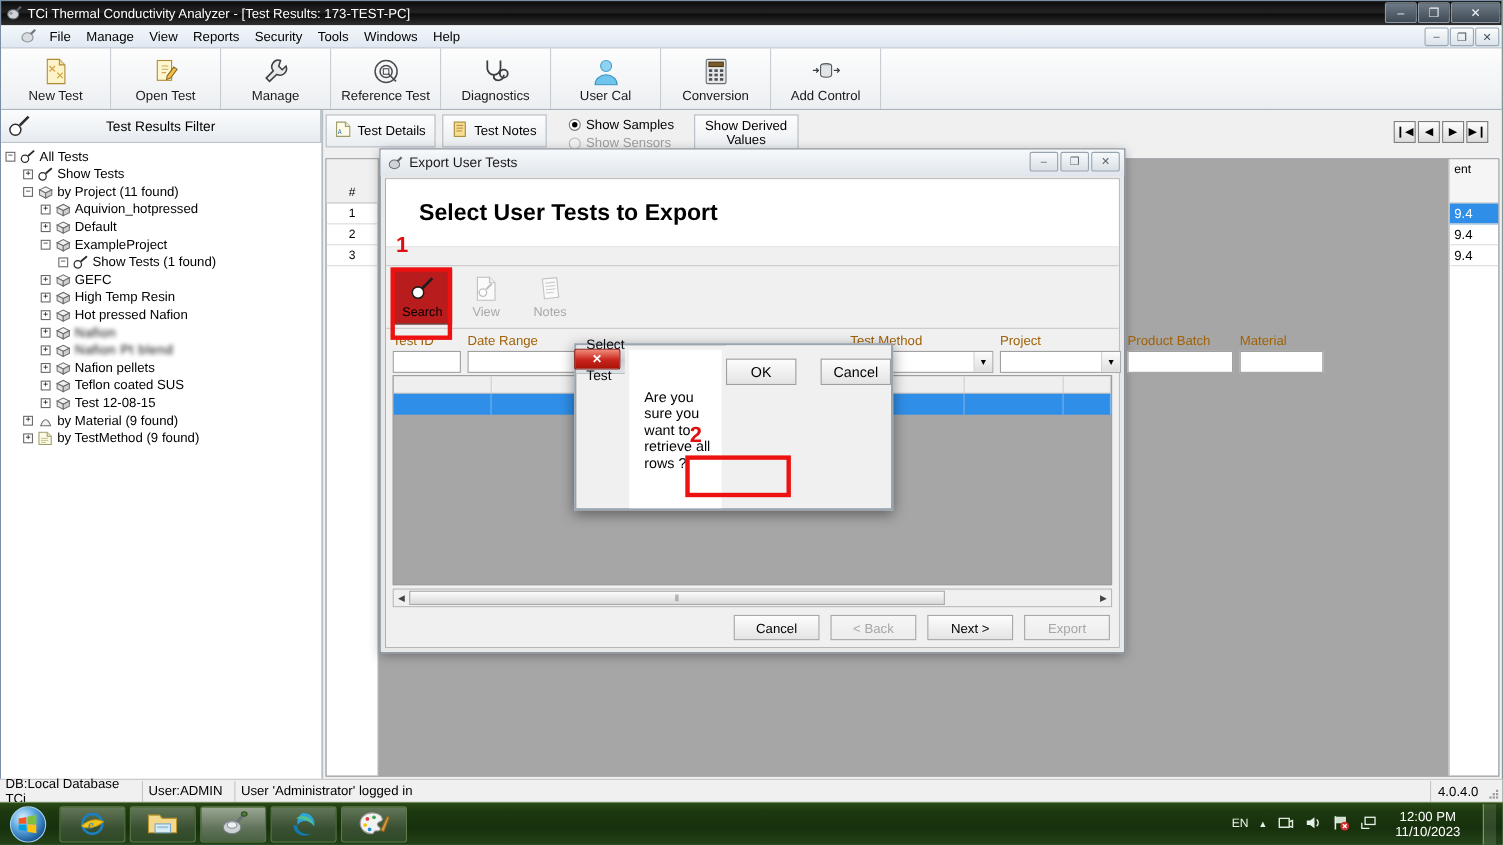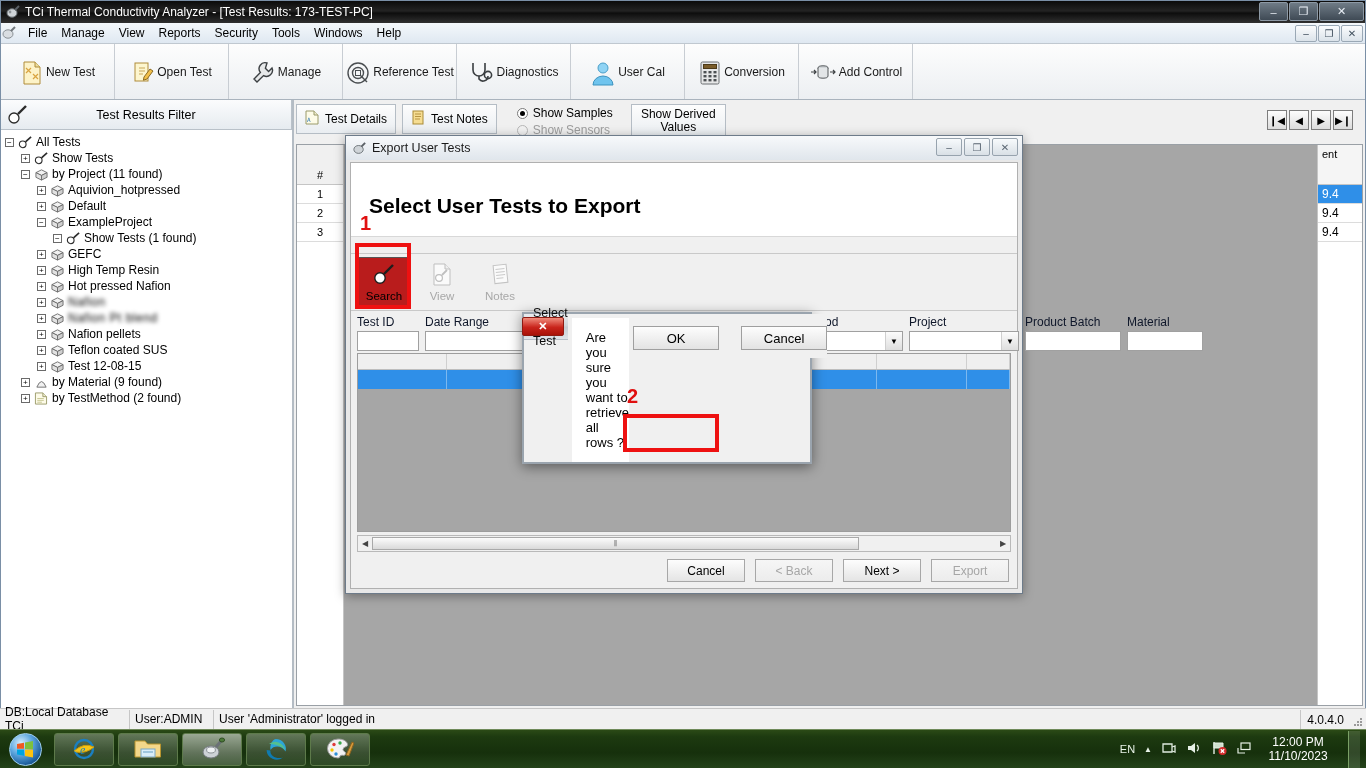--- a/index.html
+++ b/index.html
@@ -35,43 +35,43 @@
     display:flex; align-items:center; justify-content:center;
     color:#e8eef5; font-size:11px;
   }
   .win-btn.close{ width:45px; }
 
   
   .menubar{
     height:21px; flex:0 0 21px;
     background:linear-gradient(to bottom,#f4f8fb,#dfe8f1);
     border-bottom:1px solid #c0c8d0;
-    display:flex; align-items:center; padding-left:0; position:relative;text-align:center;
+    display:flex; align-items:center; padding-left:17px; position:relative;text-align:center;
   }
   .menubar .m-icon{ width:16px; height:16px; margin-right:4px; }
   .menu-item{ padding:2px 7px; font-size:12px; color:#000; }
   .mdi-btns{ position:absolute; right:2px; top:2px; display:flex; }
   .mdi-btn{
     width:22px; height:17px; margin-left:1px;
     background:linear-gradient(to bottom,#fbfcfd,#dbe3ea);
     border:1px solid #9aa8b5; border-radius:2px;
     display:flex; align-items:center; justify-content:center;
     font-size:10px; color:#41505e;
   }
 
   
   .toolbar{
     height:56px; flex:0 0 56px;
     background:linear-gradient(to bottom,#fdfdfd,#eceff2);
     border-bottom:1px solid #a9b3bd;
     display:flex; align-items:stretch;
   }
   .tb-btn{
-    width:114px; border-right:1px solid #c8cdd3;
-    display:flex; align-items:center; justify-content:center;
+    width:100px; border-right:1px solid #c8cdd3;
+    display:flex; flex-direction:column; align-items:center; justify-content:center;
     gap:2px; font-size:12px; color:#1a1a1a;
   }
   .tb-btn .glyph{ height:28px; display:flex; align-items:flex-end; justify-content:center; }
 
   
   .content{ flex:1 1 auto; display:flex; position:relative; background:#f0f0f0; }
 
   
   .sidebar{
     width:293px; flex:0 0 293px; background:#fff;
@@ -170,21 +170,21 @@
     width:26px; height:18px; border:1px solid #97a3ae; border-radius:2px;
     background:linear-gradient(to bottom,#f7fafc,#d9e0e6);
     display:flex; align-items:center; justify-content:center; font-size:10px; color:#5a6672;
   }
   .modal-body{
     flex:1 1 auto; margin:2px 4px 4px 4px; background:#fff;
     border:1px solid #b0b0b0; display:flex; flex-direction:column; position:relative;
   }
   .modal-head{
     height:62px; flex:0 0 62px; background:#fff; border-bottom:1px solid #d8d8d8;
-    display:flex; align-items:center; padding-left:18px;margin-top:12px;
+    display:flex; align-items:center; padding-left:30px;
   }
   .modal-head h1{ margin:0; font-size:21px; font-weight:bold; color:#000; }
   .wizard-area{ flex:1 1 auto; background:#f0f0f0; position:relative; }
   .btnbar{
     position:absolute; left:0; top:16px; height:58px; width:100%;
     border-top:1px solid #c9c9c9; border-bottom:1px solid #c9c9c9; background:#f0f0f0;
     display:flex; align-items:center; padding-left:6px;
   }
   .ebtn{
     width:54px; height:50px; border:1px solid transparent; background:transparent;
@@ -192,21 +192,21 @@
     gap:2px; font-size:11.5px; color:#000; margin-right:4px;
   }
   .ebtn.active{ border:1px solid #555; background:#b91c1c; }
   .ebtn.disabled{ color:#a8a8a8; }
   .ebtn .eglyph{ height:26px; display:flex; align-items:center; justify-content:center; }
 
   .fields{
     position:absolute; left:6px; top:74px; right:6px; height:40px; display:flex; align-items:flex-end;
   }
   .fld{ display:flex; flex-direction:column; margin-right:6px; }
-  .fld .flabel{ font-size:12px; color:#0f172a; height:16px;margin-top:40px; }
+  .fld .flabel{ font-size:12px; color:#a16207; height:16px;margin-top:40px; }
   .fld input{
     height:20px; border:1px solid #a0a0a0; background:#fff; font-size:12px;
     font-family:"Liberation Sans", sans-serif; padding:0 3px;
   }
   .combo{ display:flex; height:20px; border:1px solid #a0a0a0; background:#fff; }
   .combo .cb-text{ flex:1 1 auto; }
   .combo .cb-arrow{
     width:17px; border-left:1px solid #cfcfcf;
     background:linear-gradient(to bottom,#fcfcfc,#dedede);
     display:flex; align-items:center; justify-content:center; font-size:8px;
@@ -267,21 +267,21 @@
     flex:1 1 auto; background:#fff; margin:4px; margin-bottom:0;
     position:relative; display:flex; align-items:center; padding-left:14px;
     font-size:13px; color:#000;
   }
   .msg-foot{
     height:44px; flex:0 0 44px; background:#f0f0f0;
     display:flex; align-items:center; justify-content:center; gap:22px;
     padding-top:4px;
   }
   .mbtn{
-    width:86px; height:24px; border:1px solid #9f9f9f;
+    width:64px; height:24px; border:1px solid #9f9f9f;
     background:linear-gradient(to bottom,#fdfdfd,#e3e3e3);
     display:flex; align-items:center; justify-content:center; font-size:13px;
   }
 
   
   .anno-box{ position:absolute; border:4px solid #ee1111; pointer-events:none; }
   .anno-num{
     position:absolute; color:#e01010; font-weight:bold; font-size:20px;
     font-family:"Liberation Sans", sans-serif; pointer-events:none;
   }
@@ -644,21 +644,21 @@
             </div>
             <div class="tnode" style="padding-left: 16px;">
               <span class="exp">+</span>
               <span class="ico">
                 <svg width="14" height="13" viewBox="0 0 14 14">
                   <path d="M1 1 h8 l4 4 v8 h-12 z" fill="#fdfbe8" stroke="#9a9a6a"></path>
                   <path d="M9 1 v4 h4" fill="#efeccd" stroke="#9a9a6a"></path>
                   <path d="M3 7 h7 M3 9 h7 M3 11 h5" stroke="#b7b77a" stroke-width=".8"></path>
                 </svg>
               </span>
-              <span class="lbl">by TestMethod (2 found)</span>
+              <span class="lbl">by TestMethod (9 found)</span>
             </div>
           </div>
       </div>
 
       <div class="rightpane">
         <div class="tabrow">
           <div class="tabbtn">
             <span>
               <svg width="14" height="15" viewBox="0 0 14 15">
                 <path d="M1 1 h8 l4 4 v9 h-12 z" fill="#fdfbe8" stroke="#9a9a6a"></path>

